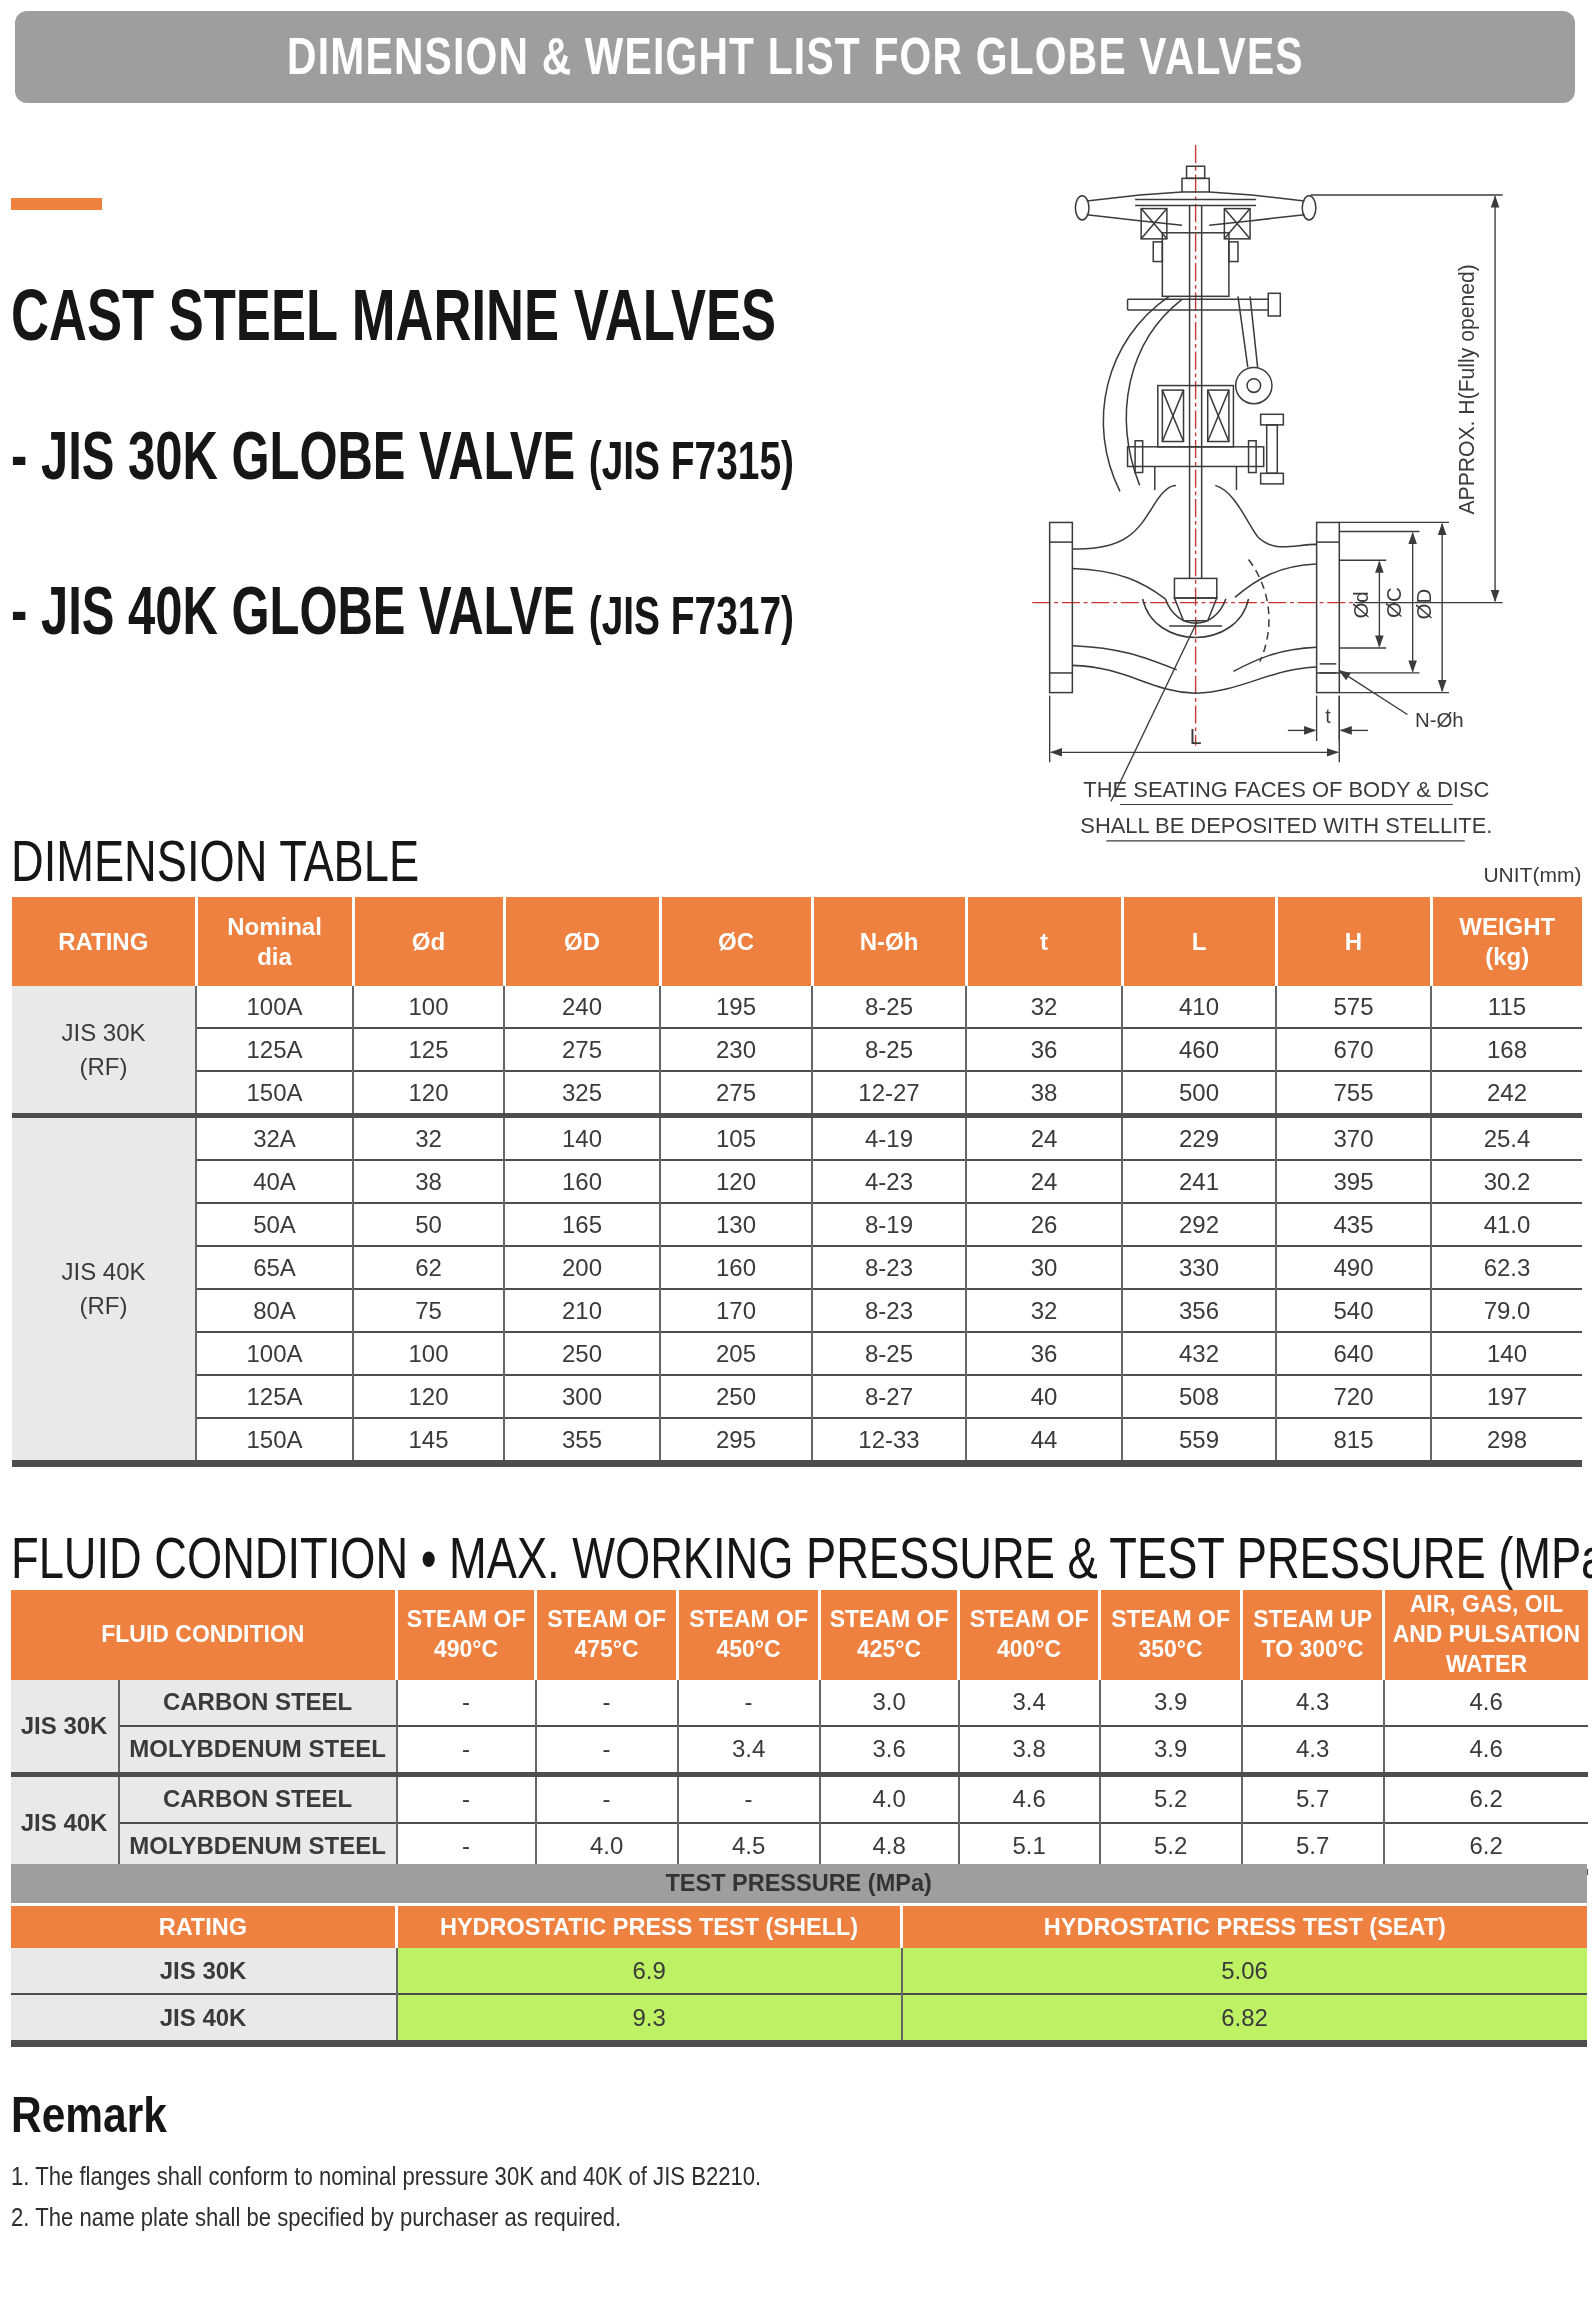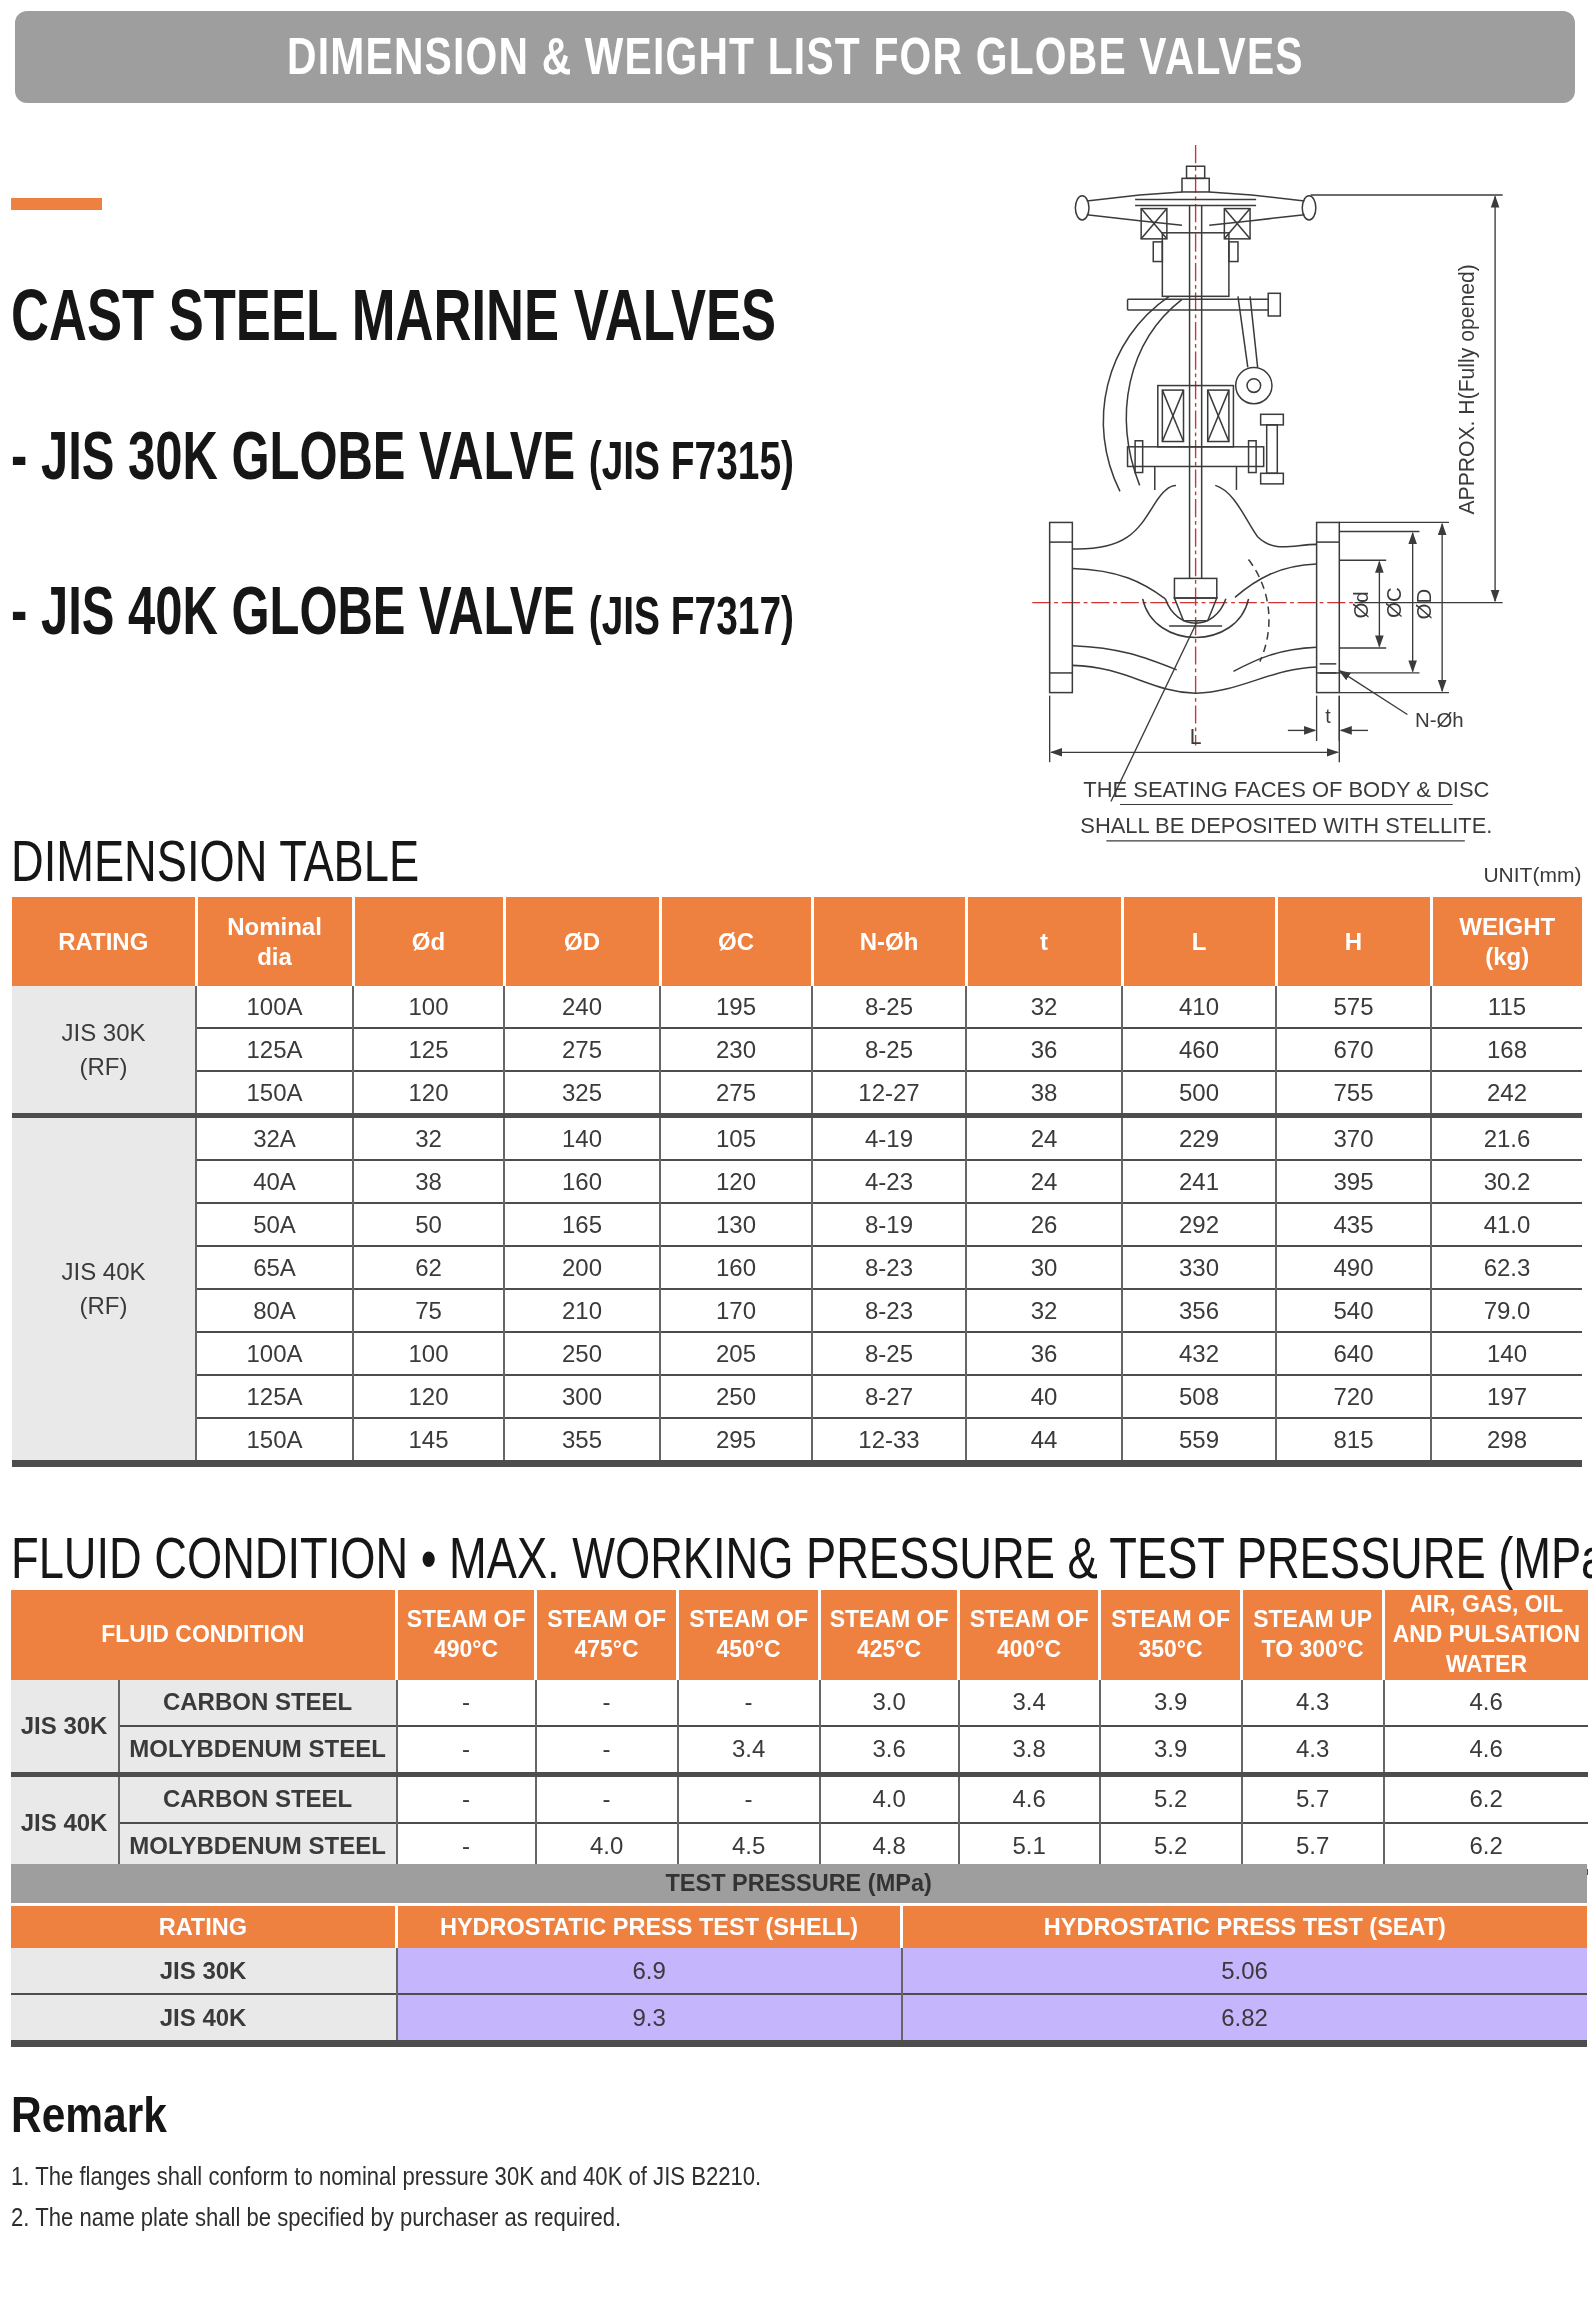--- a/index.html
+++ b/index.html
@@ -50,21 +50,21 @@
   .fl td.mat{background:#e9e9e9;font-weight:700}
   .fl td.g30{border-top:none;border-bottom:5.3px solid #4d4d4d}
   .fl td.g40{border-top:5.3px solid #4d4d4d;border-bottom:6px solid #8d8d8d}
   
   .tp{left:10.6px;top:1864px;width:1576px}
   .tp td.band{background:#9e9e9e;color:#333;font-weight:700;font-size:23.5px;height:39px;
               border-bottom:3px solid #fff}
   .tp tr.hd th{background:#EF8140;color:#fff;font-size:23.5px;font-weight:600;height:42px;
                border-left:3px solid #fff}
   .tp tr.hd th:first-child{border-left:none}
-  .tp td.val{font-size:24px;height:45px;background:#c4b5fd;
+  .tp td.val{font-size:24px;height:45px;background:#bef264;
              border-left:2.3px solid #666;border-top:2.3px solid #4d4d4d}
   .tp tr.fr td{border-top:none}
   .tp tr.lr td{border-bottom:7.6px solid #4d4d4d}
   .tp td.rt{background:#e9e9e9;font-weight:600;border-left:none}
   .remh{left:10.6px;top:2090px;font-size:50px;font-weight:700;color:#161616;line-height:1}
   .rem{left:10.6px;font-size:26px;color:#2e2e2e;white-space:nowrap}
   .rem .sx{transform:scaleX(.85)}
   .r1{top:2161px}.r2{top:2202px}
   .drawing{left:1014px;top:136px;width:578px;height:726px}
   svg text{font-family:"Liberation Sans",sans-serif;fill:#3b3b3b}
@@ -288,21 +288,21 @@
         <td class="rate r40" rowspan="8">JIS 40K
 (RF)</td>
         <td>32A</td>
           <td>32</td>
           <td>140</td>
           <td>105</td>
           <td>4-19</td>
           <td>24</td>
           <td>229</td>
           <td>370</td>
-          <td>21.6</td>
+          <td>25.4</td>
       </tr>
       <tr>
         <td>40A</td>
           <td>38</td>
           <td>160</td>
           <td>120</td>
           <td>4-23</td>
           <td>24</td>
           <td>241</td>
           <td>395</td>

